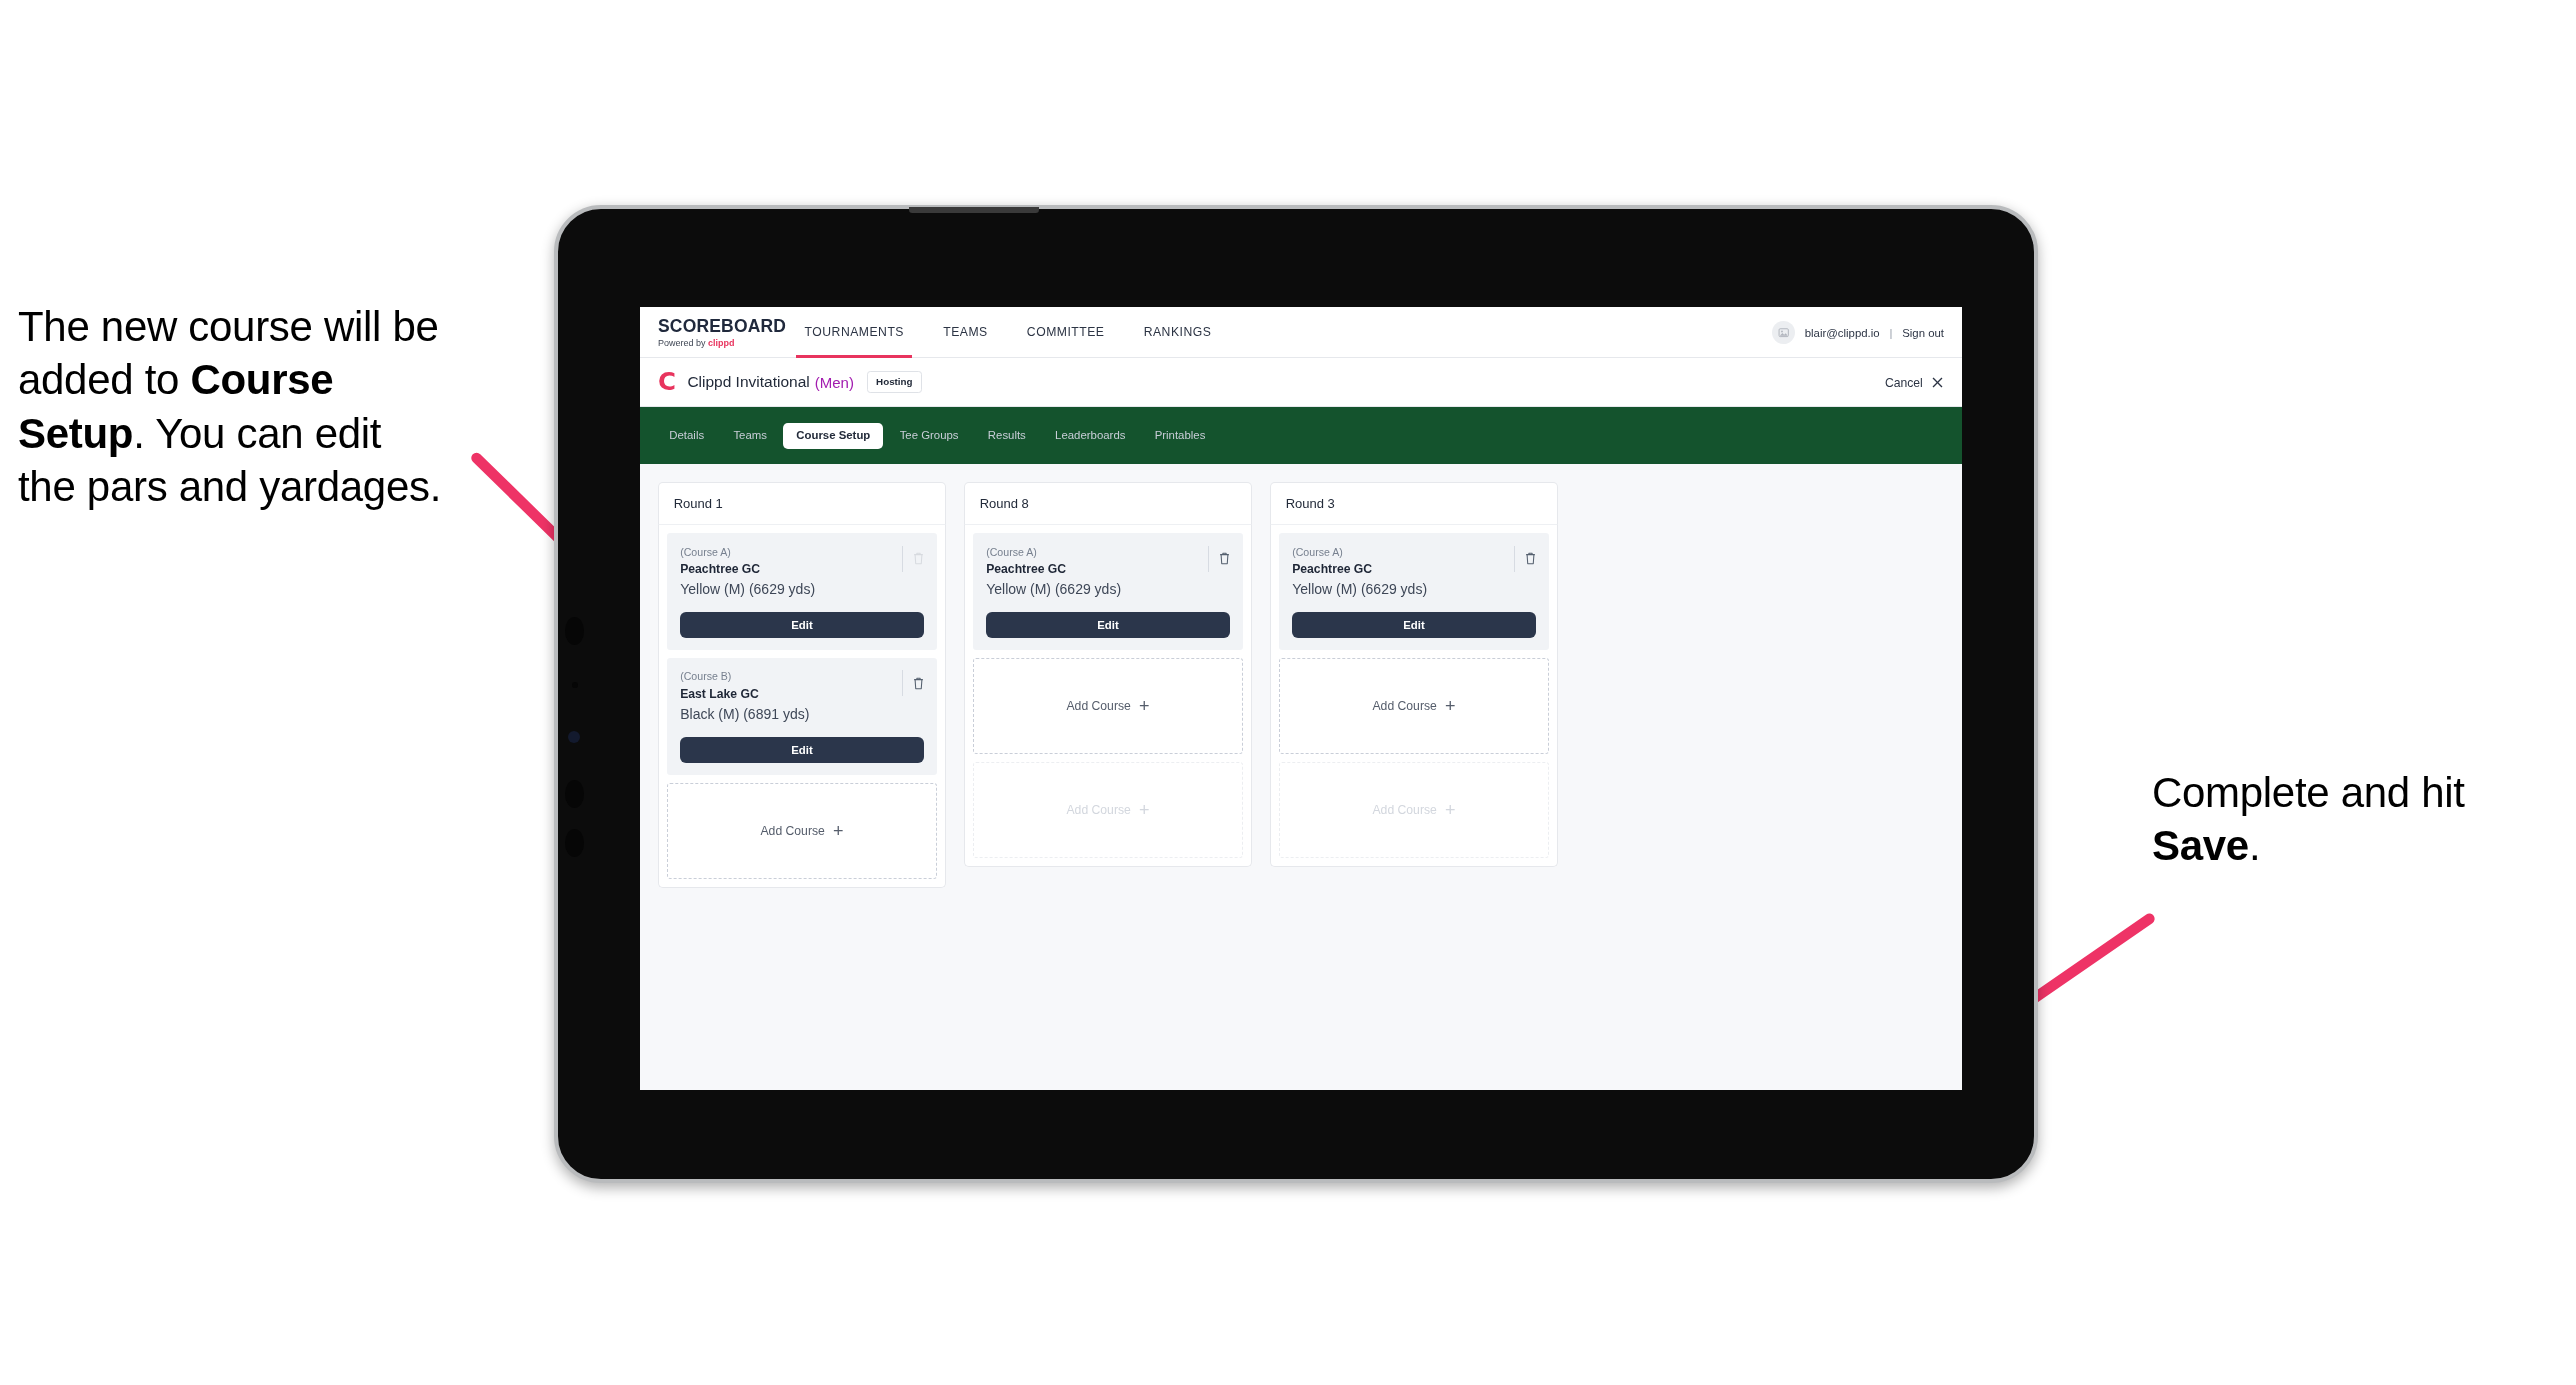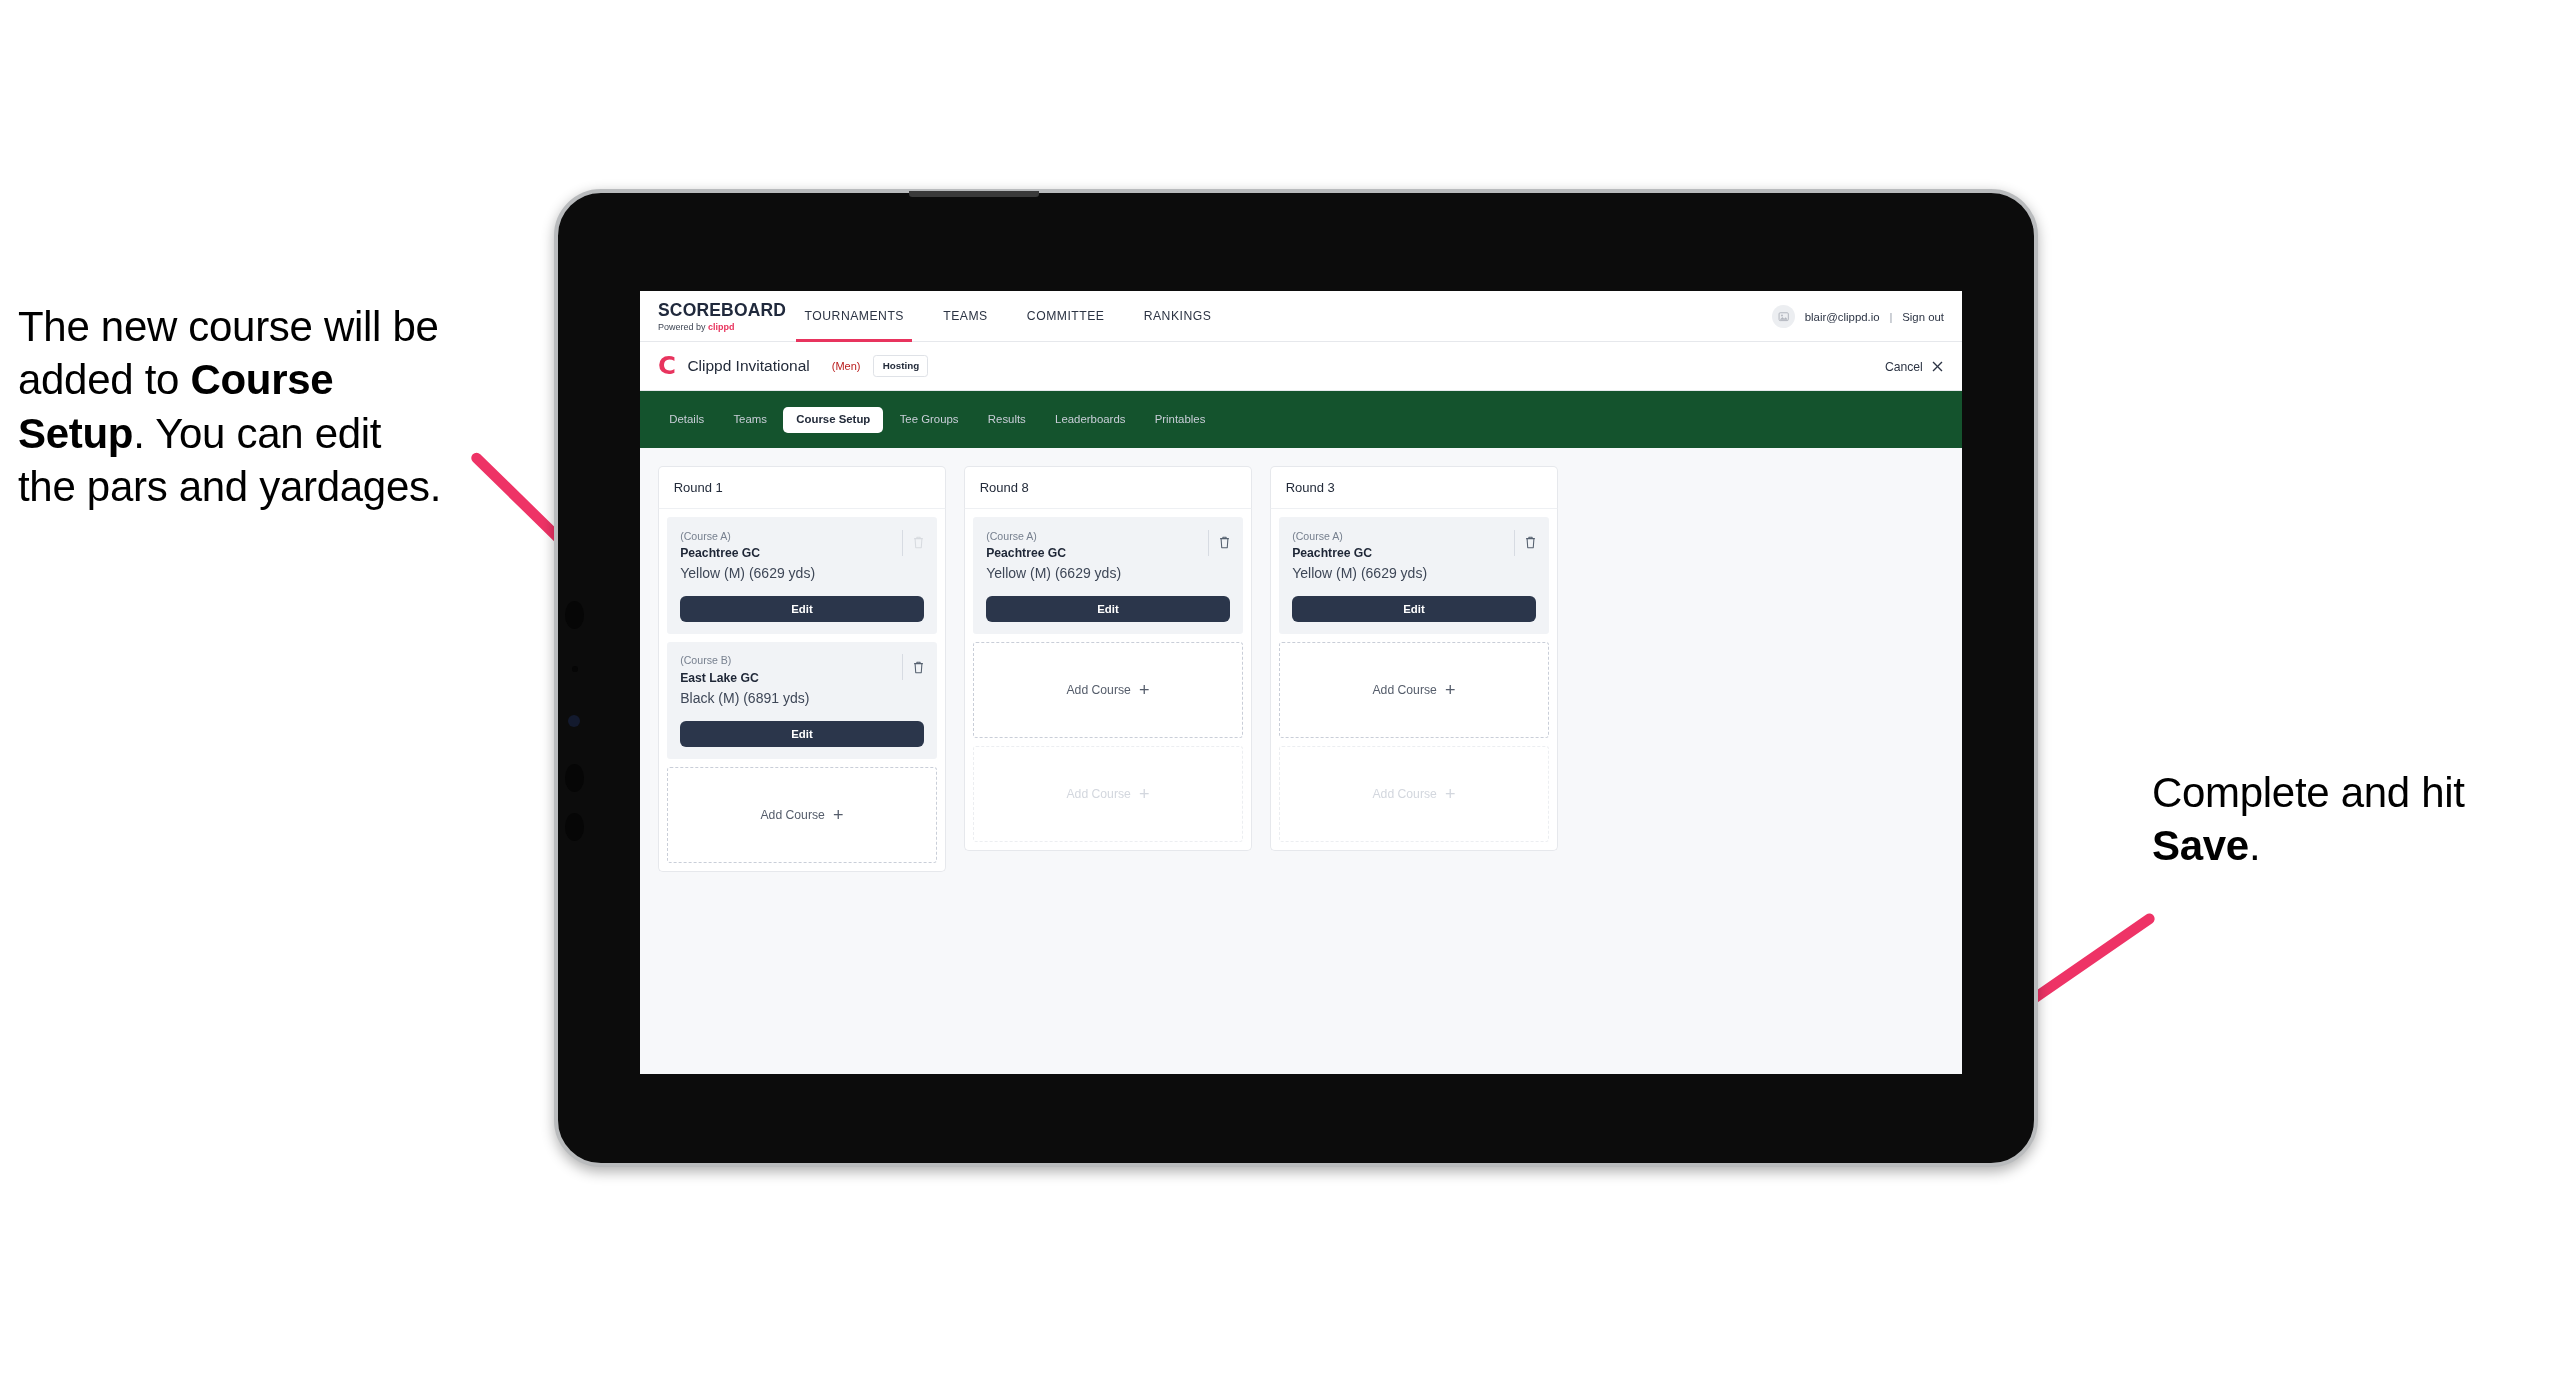--- a/index.html
+++ b/index.html
@@ -24,21 +24,21 @@
   #annot-left  { left: 18px;  top: 300px;  width: 424px; }
   #annot-right { left: 2152px; top: 766px; width: 408px; }
 
   .arrow { position: absolute; pointer-events: none; }
   #arrow-left  { left: 457px;  top: 440px; width: 220px; height: 220px; }
   #arrow-right { left: 1952px; top: 909px; width: 212px; height: 159px; }
 
   
   #tablet {
     position: absolute;
-    left: 554px; top: 189px;
+    left: 554px; top: 205px;
     width: 1484px; height: 978px;
     background: #0c0c0c;
     border-radius: 47px;
     border: 4.9px solid #b9bbbd;
     box-shadow: 0 4.1px 13px rgba(0,0,0,0.30);
     padding-left: 36px;
   }
   .bezel-dot { position:absolute; border-radius:50%; background:#060606; }
   #dot1 { left: 6.5px;  top: 408px; width: 19.6px; height: 28px; }
   #dot2 { left: 14px; top: 473px; width: 5.7px;  height: 5.7px; }
@@ -100,21 +100,21 @@
   #titlerow {
     position:relative; height: 49px; background:#fff;
     border-bottom: 1.6px solid #e6e8ec;
     display:flex; align-items:center;
   }
   #clogo {
     margin-left: 18px; font-size: 24.5px; font-weight:700; color:#e8345e;
     line-height:1; font-family:"DejaVu Sans", sans-serif;
   }
   #tname { margin-left: 11.4px; font-size:15.5px; color:#232b3a; }
-  #tgender { margin-left: 22px; font-size:11px; color:#b91c1c; }
+  #tgender { margin-left: 5px; font-size:15px; color:#a21caf; }
   #thosting {
     margin-left: 13px; font-size:9.8px; font-weight:700; color:#232b3a;
     border:0.8px solid #dfe2e7; border-radius:3.3px; padding: 4.9px 8.2px; line-height:1;
   }
   #cancel-btn {
     position:absolute; right:18px; top:0; height:49px;
     display:flex; align-items:center; gap:8.2px; cursor:pointer;
   }
   #cancel-label { font-size:12.2px; color:#2c3444; }
   #cancel-x { font-size:14.7px; color:#2c3444; line-height:1; }

